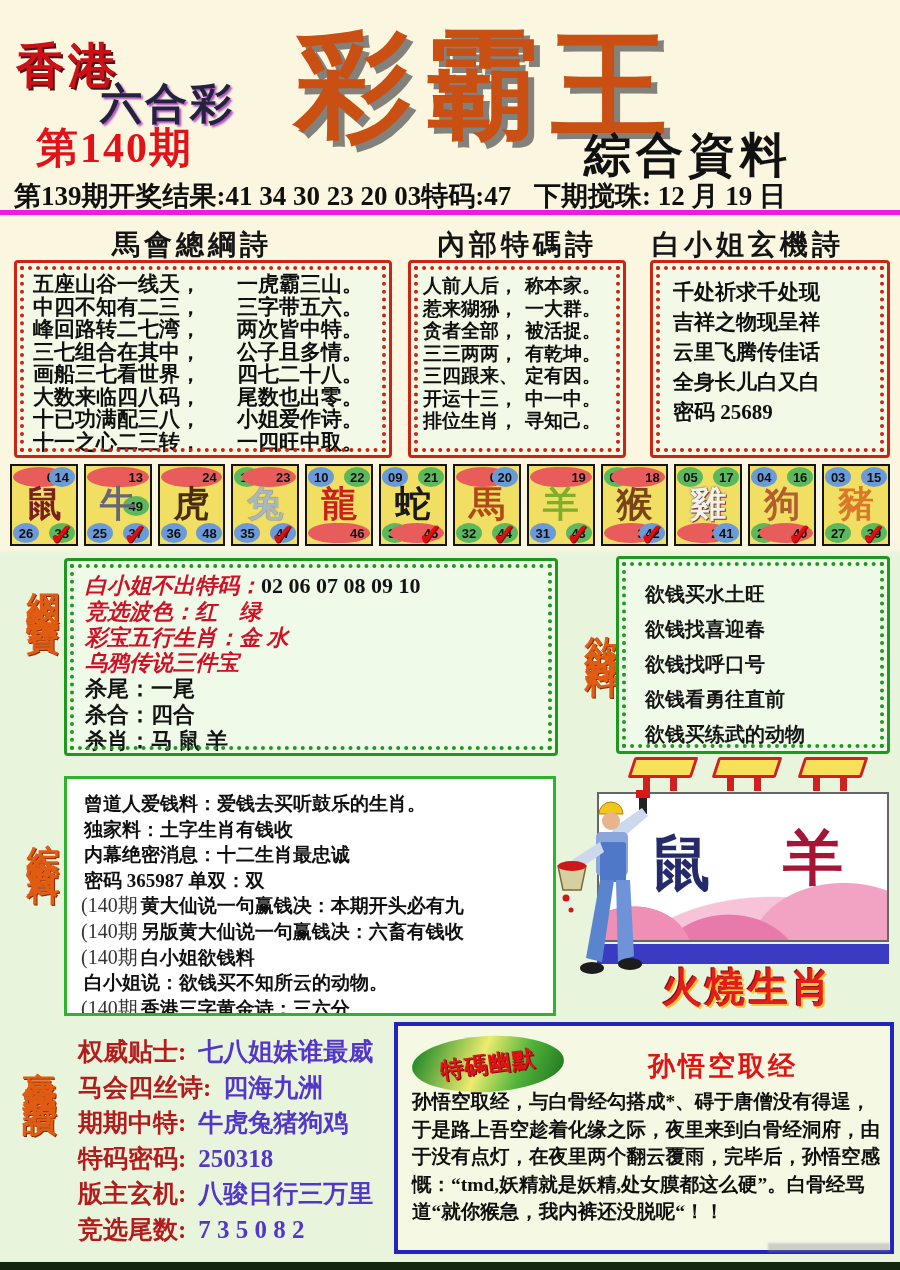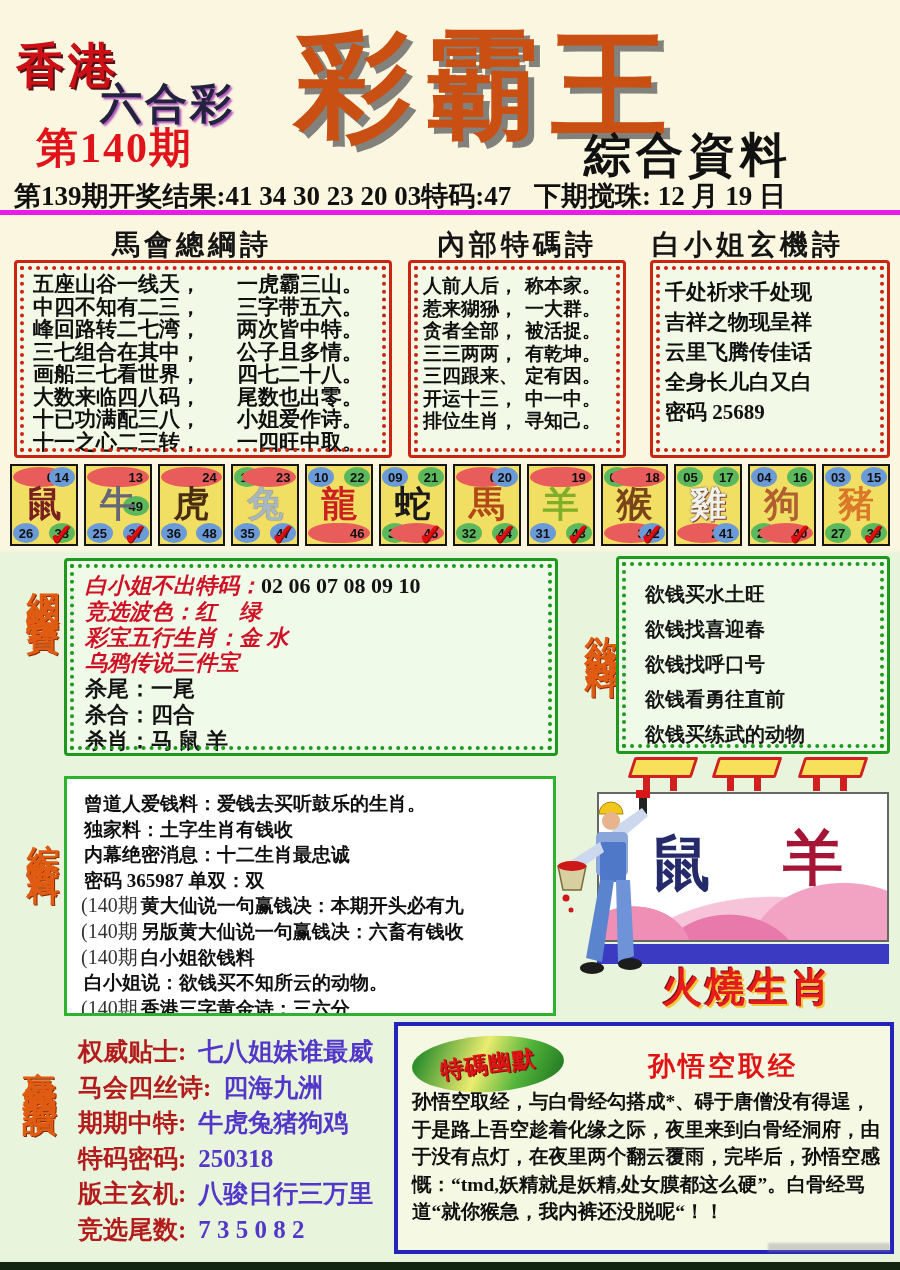--- a/index.html
+++ b/index.html
@@ -24,21 +24,21 @@
   .stampbox{position:absolute;background:#f2fae7;border:3px solid #cc2413;outline:4px dotted #cc2413;outline-offset:-10px;border-radius:4px;box-sizing:border-box;}
   .gbox{border-color:#1d9a1d;outline-color:#1d9a1d;background:#effae9;}
   #pb1{left:14px;top:260px;width:378px;height:198px;padding:10px 0 0 0;}
   #pb2{left:408px;top:260px;width:218px;height:198px;padding:12px 0 0 0;}
   #pb3{left:650px;top:260px;width:240px;height:198px;padding:14px 0 0 0;}
   .pline{display:flex;padding:0 16px;font-weight:bold;color:#101010;white-space:nowrap;}
   #pb1 .pline{font-size:21px;line-height:22.5px;}
   #pb1 .pline span:first-child{width:204px;}
   #pb2 .pline{font-size:19px;line-height:22.5px;padding:0 12px;}
   #pb2 .pline span:first-child{width:102px;}
-  #pb3 .pline{font-size:21px;line-height:30px;padding-left:12px;}
+  #pb3 .pline{font-size:21px;line-height:30px;padding-left:20px;}
 
   
   #zstrip{position:absolute;left:10px;top:464px;width:880px;height:82px;display:flex;gap:6px;}
   .zcell{flex:1;position:relative;background:#f1df63;border:2px solid #151515;box-sizing:border-box;}
   .animal{position:absolute;left:0;right:0;top:18px;text-align:center;font-size:36px;font-weight:bold;line-height:40px;}
   .num{position:absolute;width:26px;height:20px;border-radius:50%;display:flex;align-items:center;justify-content:center;
        font-family:"Liberation Sans",sans-serif;font-weight:bold;font-size:13px;color:#101010;}
   .num:not([data-c]){visibility:hidden;}
   [data-c="r"]{background:#e85c5c;padding-left:28px;} [data-c="b"]{background:#6b9ad8;} [data-c="g"]{background:#5cb85c;}
   .tl{left:1px;top:1px;} .tr{right:1px;top:1px;margin-left:44px;} .bl{left:1px;bottom:1px;} .br{right:1px;bottom:1px;} .mid{right:1px;top:30px;}

